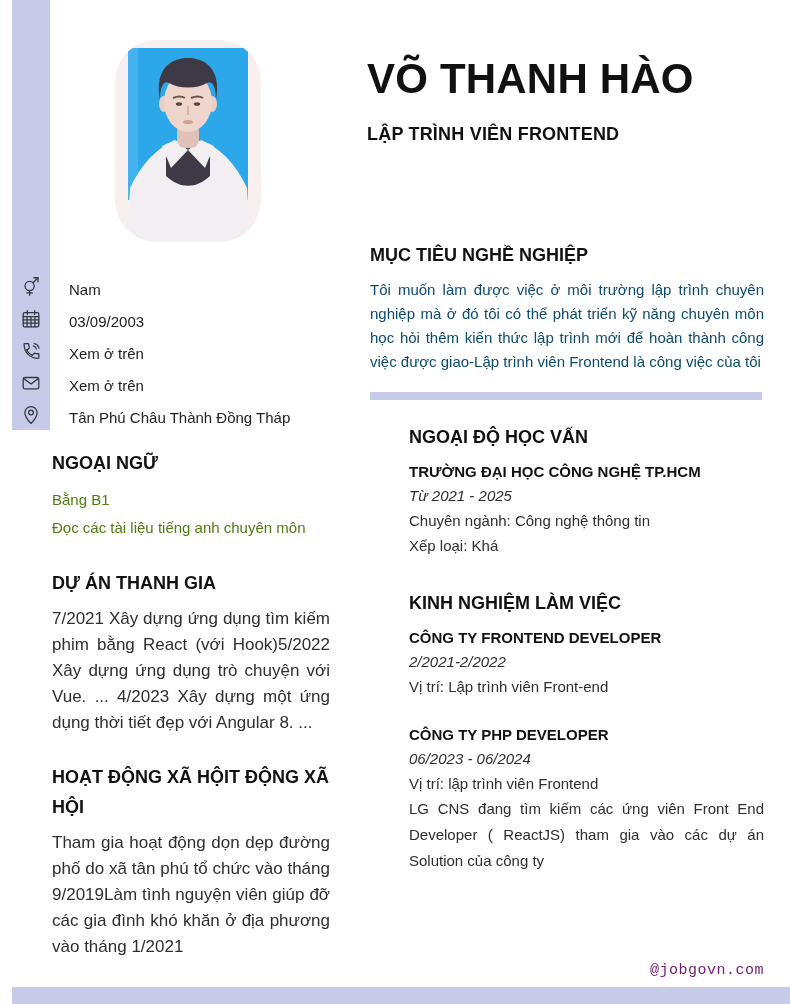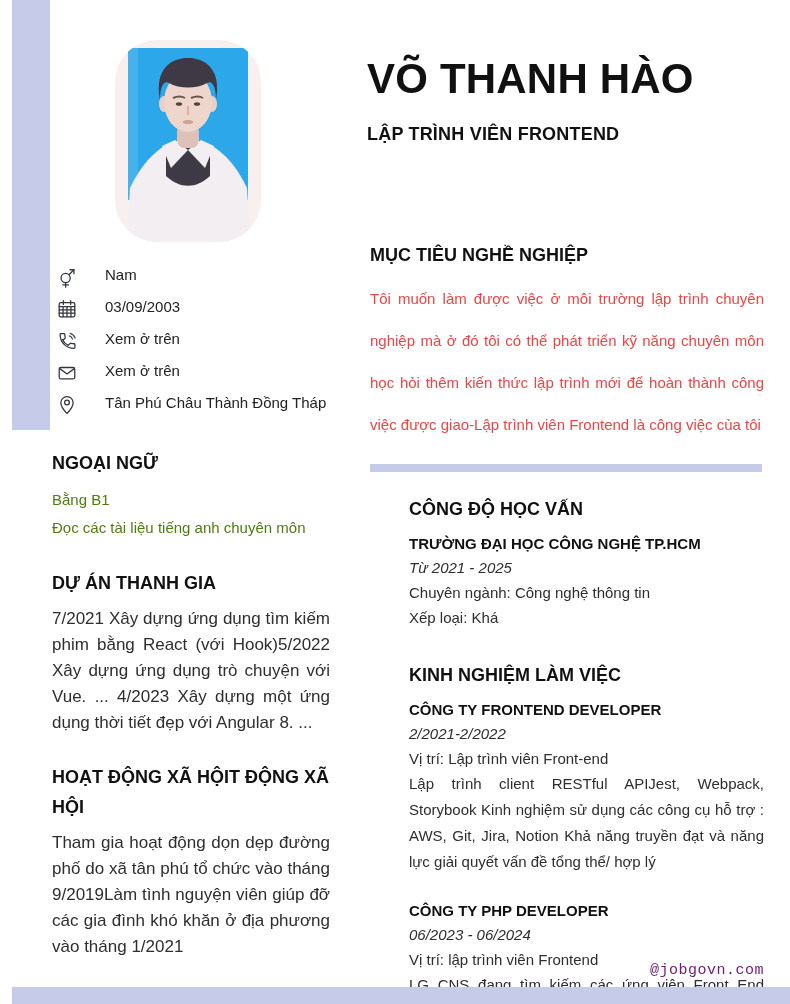--- a/index.html
+++ b/index.html
@@ -64,23 +64,22 @@
   }
 
   
   .contact {
     position: absolute;
     left: 0; top: 266px;
     width: 330px;
   }
   .contact-row {
     display: flex;
-    align-items: flex-start;
+    align-items: flex-end;
     height: 32px;
-    padding-left: 36px;
   }
   .contact-row .icon-cell {
     width: 38px;
     display: flex;
     justify-content: center;
     align-items: center;
     flex-shrink: 0;
   }
   .contact-row .icon-cell svg { display: block; }
   .contact-row .value {
@@ -117,22 +116,22 @@
   .left-col .sec + .sec { margin-top: 26px; }
 
   
   .right-col {
     position: absolute;
     left: 358px; top: 240px;
     width: 394px;
   }
   .objective-para {
     font-size: 15px;
-    color: #ef4444;
-    line-height: 42px;
+    color: #0c4a6e;
+    line-height: 24px;
     text-align: justify;
     margin-top: 6px;
   }
   .divider {
     margin-top: 18px;
     width: 392px;
     height: 8px;
     background: #c5cbe9;
   }
   .indent {
@@ -306,35 +305,34 @@
   </div>
 
   <div class="right-col">
     <h3 class="sec-heading">MỤC TIÊU NGHỀ NGHIỆP</h3>
     <p class="objective-para">Tôi muốn làm được việc ở môi trường lập trình chuyên nghiệp mà ở đó tôi có thể phát triển kỹ năng chuyên môn học hỏi thêm kiến thức lập trình mới để hoàn thành công việc được giao-Lập trình viên Frontend là công việc của tôi</p>
 
     <div class="divider"></div>
 
     <div class="indent">
       <div>
-        <h3 class="sec-heading">CÔNG ĐỘ HỌC VẤN</h3>
+        <h3 class="sec-heading">NGOẠI ĐỘ HỌC VẤN</h3>
         <h4 class="sub-heading">TRƯỜNG ĐẠI HỌC CÔNG NGHỆ TP.HCM</h4>
         <div class="period">Từ 2021 - 2025</div>
         <div class="meta-line">Chuyên ngành: Công nghệ thông tin</div>
         <div class="meta-line">Xếp loại: Khá</div>
       </div>
 
       <div class="exp-block">
         <h3 class="sec-heading">KINH NGHIỆM LÀM VIỆC</h3>
 
         <div class="job">
           <h4 class="sub-heading">CÔNG TY FRONTEND DEVELOPER</h4>
           <div class="period">2/2021-2/2022</div>
           <div class="meta-line">Vị trí: Lập trình viên Front-end</div>
-          <p class="desc-para">Lập trình client RESTful APIJest, Webpack, Storybook Kinh nghiệm sử dụng các công cụ hỗ trợ : AWS, Git, Jira, Notion Khả năng truyền đạt và năng lực giải quyết vấn đề tổng thể/ hợp lý</p>
         </div>
 
         <div class="job">
           <h4 class="sub-heading">CÔNG TY PHP DEVELOPER</h4>
           <div class="period">06/2023 - 06/2024</div>
           <div class="meta-line">Vị trí: lập trình viên Frontend</div>
           <p class="desc-para">LG CNS đang tìm kiếm các ứng viên Front End Developer ( ReactJS) tham gia vào các dự án Solution của công ty</p>
         </div>
       </div>
     </div>

